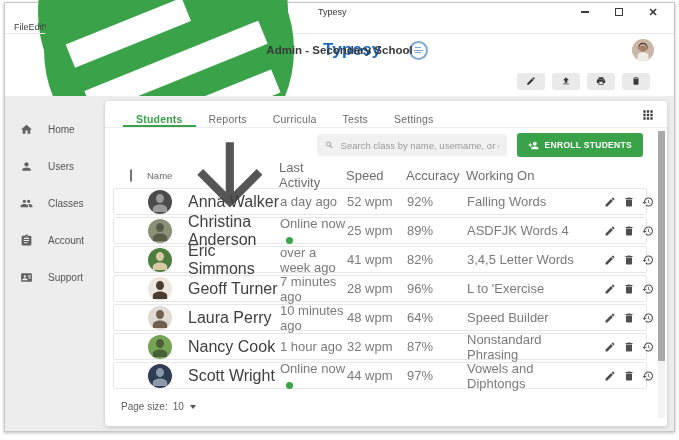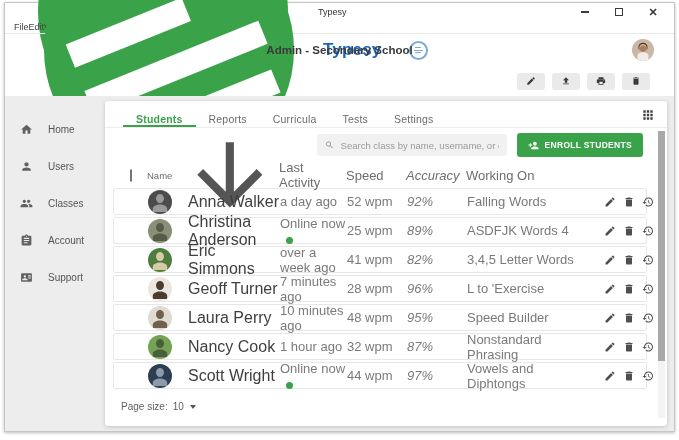--- a/index.html
+++ b/index.html
@@ -72,21 +72,21 @@
                 font-weight:bold; letter-spacing:.3px; display:flex; align-items:center; gap:6px; padding:0 11px;
                 cursor:pointer; font-family:inherit; }
   .enroll-btn svg { width:11px; height:11px; }
 
   
   .table-wrap { padding:0 20px 0 8px; }
   .thead { display:flex; align-items:center; height:26px; font-size:9.5px; color:#6e6e6e; }
   .c-cb { width:34px; flex:none; } .c-namehead { width:132px; flex:none; display:flex; align-items:center; gap:9px; }
   .c-avatar { width:40px; flex:none; } .c-name { width:92px; flex:none; }
   .c-la { width:67px; flex:none; } .c-speed { width:60px; flex:none; }
-  .c-acc { width:60px; flex:none;font-style:italic; } .c-work { width:127px; flex:none; }
+  .c-acc { width:60px; flex:none; } .c-work { width:127px; flex:none; }
   .c-act { width:60px; flex:none; display:flex; align-items:center; gap:7px; justify-content:flex-end; }
   .thead .c-cb { padding-left:17px; }
   .checkbox { width:13px; height:13px; border:1.5px solid #757575; border-radius:2px; background:#fff; cursor:pointer; }
   .sort-icon svg { width:9px; height:9px; display:block; color:#555; }
 
   .row { display:flex; align-items:center; height:27px; border:1px solid #e7e7e7; border-radius:2px;
          margin-bottom:2px; background:#fff; cursor:pointer; }
   .row-avatar { width:24px; height:24px; border-radius:50%; overflow:hidden; display:flex; align-items:flex-end;
                 justify-content:center; }
   .row-avatar svg { width:20px; height:20px; display:block; }
@@ -433,21 +433,21 @@
             <span class="c-avatar">
                 <span class="row-avatar" style="background: rgb(224, 218, 210);">
                   <svg viewBox="0 0 24 24" style="width:100%;height:100%;display:block" fill="#70604e">
                     <path d="M12 13c2.2 0 4-2 4-4.5S14.2 4 12 4 8 6 8 8.5 9.8 13 12 13zm0 1.6c-3.6 0-7.2 1.9-7.2 4.2V22h14.4v-3.2c0-2.3-3.6-4.2-7.2-4.2z"></path>
                   </svg>
                 </span>
               </span>
             <span class="c-name cell-name">Laura Perry</span>
             <span class="c-la cell"><span class="la-text">10 minutes ago</span></span>
             <span class="c-speed cell">48 wpm</span>
-            <span class="c-acc cell">95%</span>
+            <span class="c-acc cell">64%</span>
             <span class="c-work cell">Speed Builder</span>
             <span class="c-act act-slot">
                 <button class="row-btn">
                   <svg viewBox="0 0 24 24" style="width:100%;height:100%;display:block" fill="currentColor">
                     <path d="M3 17.25V21h3.75L17.81 9.94l-3.75-3.75L3 17.25zM20.71 7.04c.39-.39.39-1.02 0-1.41l-2.34-2.34c-.39-.39-1.02-.39-1.41 0l-1.83 1.83 3.75 3.75 1.83-1.83z"></path>
                   </svg>
                 </button>
                 <button class="row-btn">
                   <svg viewBox="0 0 24 24" style="width:100%;height:100%;display:block" fill="currentColor">
                     <path d="M6 19c0 1.1.9 2 2 2h8c1.1 0 2-.9 2-2V7H6v12zM19 4h-3.5l-1-1h-5l-1 1H5v2h14V4z"></path>

